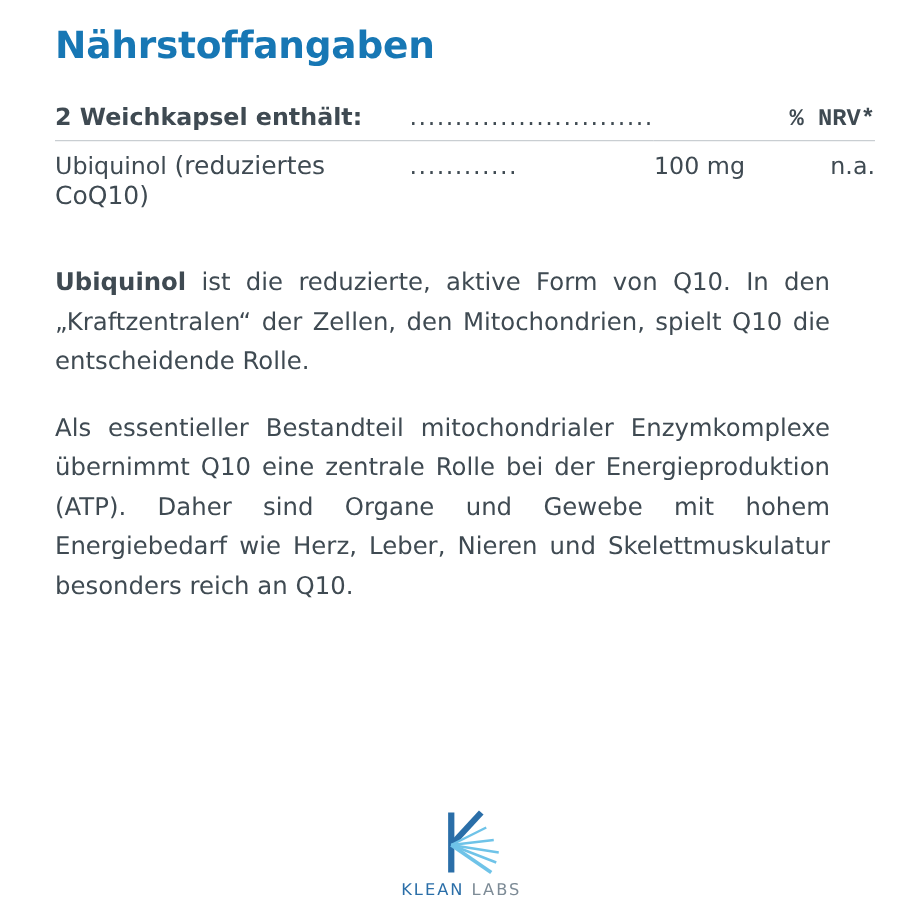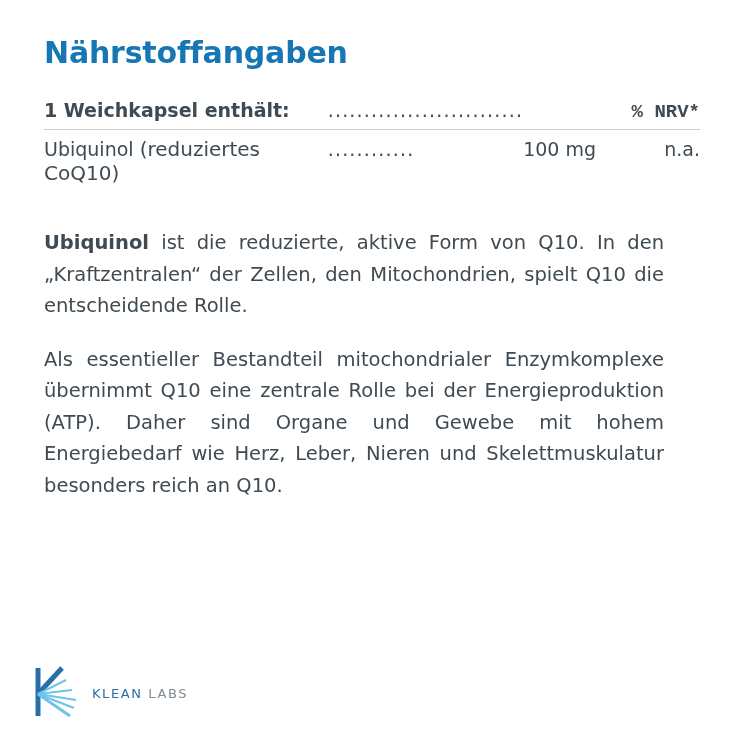--- a/index.html
+++ b/index.html
@@ -12,21 +12,21 @@
     background: #ffffff;
     font-family: "DejaVu Sans", sans-serif;
     color: #3f4a52;
     overflow: hidden;
   }
   .page {
     position: relative;
     width: 738px;
     height: 738px;
     box-sizing: border-box;
-    padding: 36px 44px 0 44px;
+    padding: 20px 44px 0 44px;
   }
   .page-title {
     color: #1777b4;
     font-size: 30px;
     font-weight: bold;
     letter-spacing: -0.2px;
     margin: 0 0 30px 0;
     line-height: 1.1;
   }
   
@@ -112,21 +112,21 @@
   .body-copy b {
     font-weight: bold;
   }
   
   .logo-wrap {
     position: absolute;
     left: 0;
     right: 0;
     bottom: 18px;
     display: flex;
-    flex-direction: row;
+    flex-direction: column;
     align-items: center;
   }
   .logo-mark {
     width: 92px;
     height: 56px;
     display: block;
   }
   .logo-text {
     margin-top: 3px;
     font-size: 13px;
@@ -140,21 +140,21 @@
 </head>
 <body>
 
 <div class="page">
 
   <h1 class="page-title">Nährstoffangaben</h1>
 
   <table class="nutri-table">
     <tbody>
       <tr class="row-head">
-        <td class="col-name">1 Weichkapsel enthält:</td>
+        <td class="col-name">2 Weichkapsel enthält:</td>
         <td class="col-dots">...........................</td>
         <td class="col-amount"></td>
         <td class="col-nrv">% NRV*</td>
       </tr>
       <tr class="row-item">
         <td class="col-name">
           <span>Ubiquinol</span>
           <span class="sub">(reduziertes CoQ10)</span>
         </td>
         <td class="col-dots">............</td>

